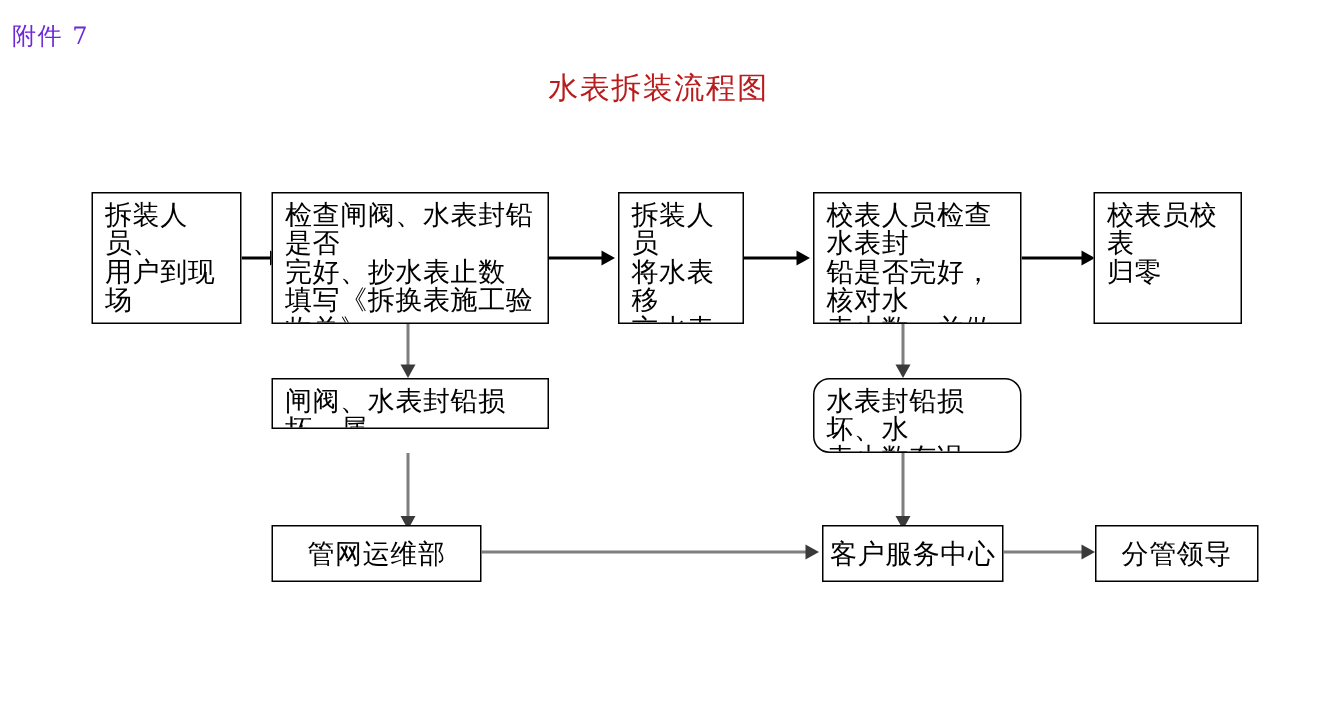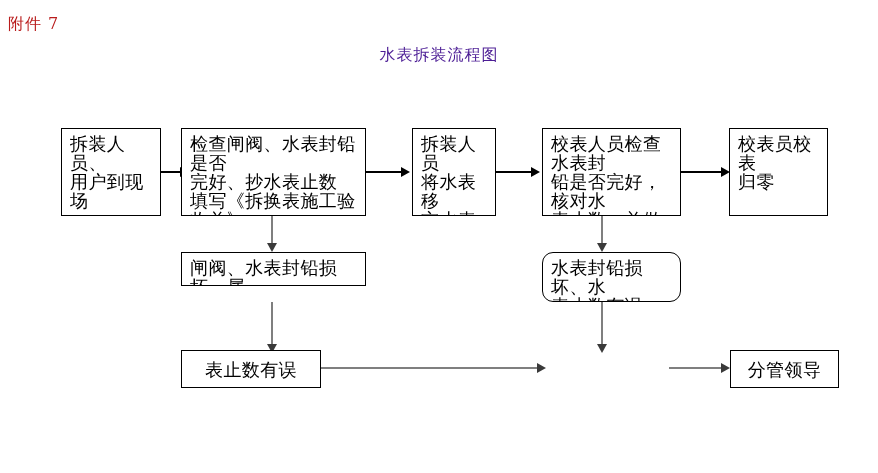--- a/index.html
+++ b/index.html
@@ -16,33 +16,33 @@
     height: 473px;
     background: #ffffff;
     overflow: hidden;
   }
   .attach-label {
     position: absolute;
     left: 8px;
     top: 14px;
     font-family: "DejaVu Serif", "Liberation Serif", serif;
     font-size: 16px;
-    color: #b91c1c;
+    color: #6d28d9;
     letter-spacing: 1px;
     white-space: nowrap;
   }
   .chart-title {
     position: absolute;
     left: 0;
     top: 45px;
     width: 878px;
     text-align: center;
     font-family: "DejaVu Serif", "Liberation Serif", serif;
-    font-size: 16px;
-    color: #4c1d95;
+    font-size: 20px;
+    color: #b91c1c;
     letter-spacing: 1px;
   }
   .node {
     position: absolute;
     box-sizing: border-box;
     border: 1.4px solid #000000;
     background: #ffffff;
     color: #000000;
     font-family: "DejaVu Serif", "Liberation Serif", serif;
     font-size: 18px;
@@ -146,18 +146,19 @@
 
   <div class="node topalign" style="left:729px; top:128px; width:99px; height:88px;">校表员校表
 归零</div>
 
   <div class="node topalign" style="left:181px; top:252px; width:185px; height:34px;">闸阀、水表封铅损坏，属
 偷盗水行为。</div>
 
   <div class="node topalign" style="left:542px; top:252px; width:139px; height:50px;border-radius:11px;">水表封铅损坏、水
 表止数有误</div>
 
-  <div class="node center" style="left:181px; top:350px; width:140px; height:38px;">表止数有误</div>
+  <div class="node center" style="left:181px; top:350px; width:140px; height:38px;">管网运维部</div>
 
+  <div class="node center" style="left:548px; top:350px; width:121px; height:38px;">客户服务中心</div>
 
   <div class="node center" style="left:730px; top:350px; width:109px; height:38px;">分管领导</div>
 
 </div>
 
 </body></html>

